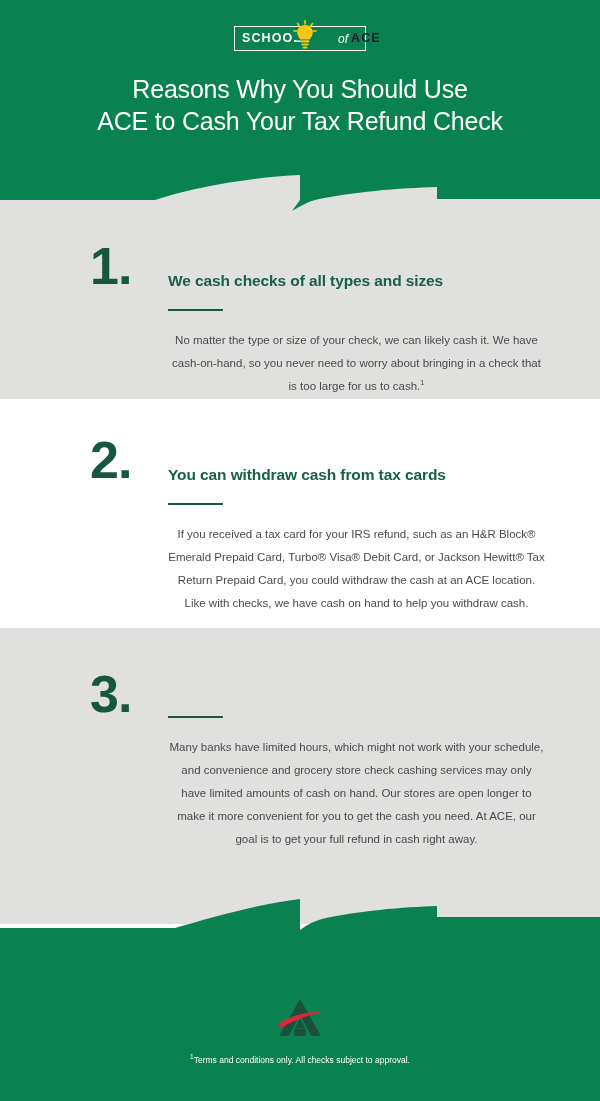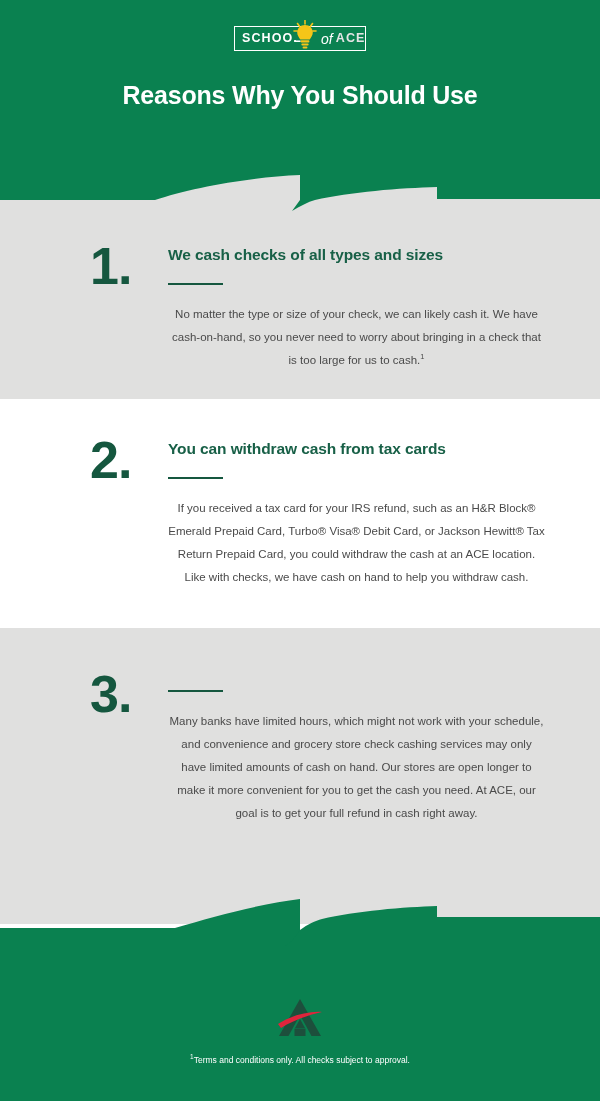--- a/index.html
+++ b/index.html
@@ -41,51 +41,51 @@
   .logo-school {
     color: #ffffff;
     font-size: 12.5px;
     font-weight: bold;
     letter-spacing: 1.1px;
     line-height: 1;
   }
 
   .logo-of {
     color: #ffffff;
-    font-size: 14px;
+    font-size: 12px;
     font-style: italic;
     line-height: 1;
-    margin-left: 19px;
+    margin-left: 36px;
   }
 
   .logo-ace {
-    color: #e5e5e5;
+    color: #0f172a;
     font-size: 12.5px;
     font-weight: bold;
     letter-spacing: 1.1px;
     line-height: 1;
     margin-left: 3px;
   }
 
   .logo-bulb {
     position: absolute;
     left: 57px;
     top: -7px;
     width: 26px;
     height: 34px;
   }
 
   .header-title {
     text-align: center;
     color: #ffffff;
     font-size: 25px;
-    font-weight: bold;
+    font-weight: normal;
     line-height: 1.28;
     letter-spacing: -0.2px;
-    margin-top: 28px;
+    margin-top: 22px;
     padding: 0 40px;
   }
 
   
   .wave-top {
     position: absolute;
     top: 166px;
     left: 0;
     width: 600px;
     height: 56px;
@@ -127,21 +127,21 @@
   .num {
     color: #15573f;
     font-size: 52px;
     font-weight: bold;
     line-height: 0.82;
     width: 78px;
     flex-shrink: 0;
     letter-spacing: -1px;
   }
 
-  .sec-body { flex: 1; }
+  .sec-body { flex: 1; margin-top: 26px; }
 
   .sec-head {
     color: #186047;
     font-size: 15.5px;
     font-weight: bold;
     line-height: 1.35;
     letter-spacing: -0.1px;
   }
 
   .rule {
@@ -222,20 +222,21 @@
         <rect x="10.6" y="26.4" width="4.8" height="2" rx="0.9" fill="#f5c518"></rect>
       </svg>
 
       <span class="logo-of">of</span>
       <span class="logo-ace">ACE</span>
     </div>
   </div>
 
   <div class="header-title">
     <div>Reasons Why You Should Use</div>
+    <div>ACE to Cash Your Tax Refund Check</div>
   </div>
 </div>
 
 <svg class="wave-top" viewBox="0 0 600 56" preserveAspectRatio="none">
   <rect x="0" y="0" width="600" height="56" fill="#e0e0df"></rect>
   <path d="M0,0 L600,0 L600,33 L437,33 L437,21 C400,22 350,26 315,34 L300,34 L300,9 C250,11 190,22 155,34 L0,34 Z" fill="#0a8150"></path>
   <path d="M300,34 L315,34 C308,36 300,40 292,45 Z" fill="#0a8150"></path>
 </svg>
 
 <div class="band band-gray band-1">

